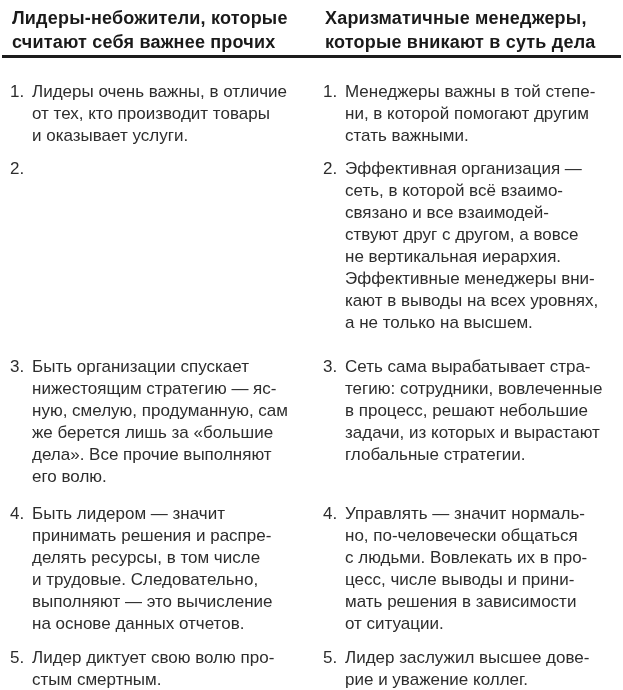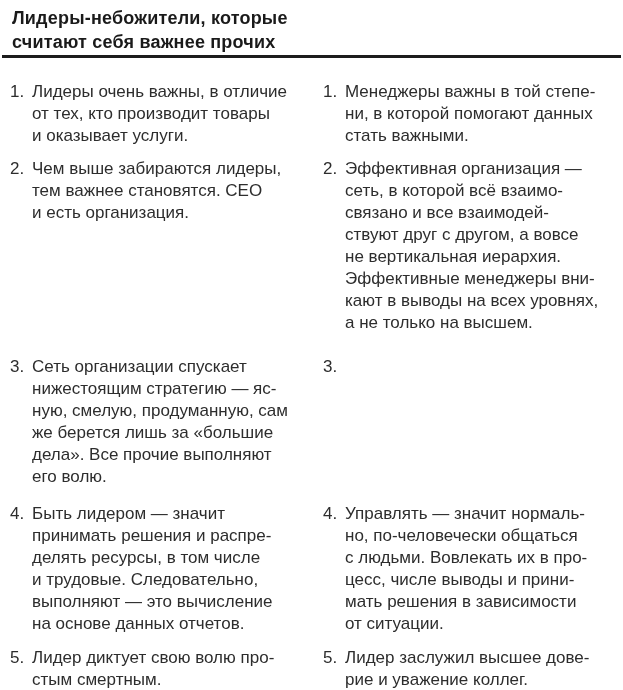--- a/index.html
+++ b/index.html
@@ -63,73 +63,77 @@
   }
 </style>
 </head>
 <body>
 
 <div class="page">
 
   <div class="headers">
     <div class="col-header">Лидеры-небожители, которые
 считают себя важнее прочих</div>
+    <div class="col-header">Харизматичные менеджеры,
+которые вникают в суть дела</div>
   </div>
 
   <div class="rule"></div>
 
   <div class="rows">
 
     <div class="row row-1">
       <div class="item">
         <span class="num">1.</span>
         <span class="text">Лидеры очень важны, в отличие
 от тех, кто производит товары
 и оказывает услуги.</span>
       </div>
       <div class="item">
         <span class="num">1.</span>
         <span class="text">Менеджеры важны в той степе-
-ни, в которой помогают данных
+ни, в которой помогают другим
 стать важными.</span>
       </div>
     </div>
 
     <div class="row row-2">
       <div class="item">
         <span class="num">2.</span>
-        <span class="text">Чем выше забираются лидеры,
-тем важнее становятся. CEO
-и есть организация.</span>
       </div>
       <div class="item">
         <span class="num">2.</span>
         <span class="text">Эффективная организация —
 сеть, в которой всё взаимо-
 связано и все взаимодей-
 ствуют друг с другом, а вовсе
 не вертикальная иерархия.
 Эффективные менеджеры вни-
 кают в выводы на всех уровнях,
 а не только на высшем.</span>
       </div>
     </div>
 
     <div class="row row-3">
       <div class="item">
         <span class="num">3.</span>
-        <span class="text">Сеть организации спускает
+        <span class="text">Быть организации спускает
 нижестоящим стратегию — яс-
 ную, смелую, продуманную, сам
 же берется лишь за «большие
 дела». Все прочие выполняют
 его волю.</span>
       </div>
       <div class="item">
         <span class="num">3.</span>
+        <span class="text">Сеть сама вырабатывает стра-
+тегию: сотрудники, вовлеченные
+в процесс, решают небольшие
+задачи, из которых и вырастают
+глобальные стратегии.</span>
       </div>
     </div>
 
     <div class="row row-4">
       <div class="item">
         <span class="num">4.</span>
         <span class="text">Быть лидером — значит
 принимать решения и распре-
 делять ресурсы, в том числе
 и трудовые. Следовательно,

